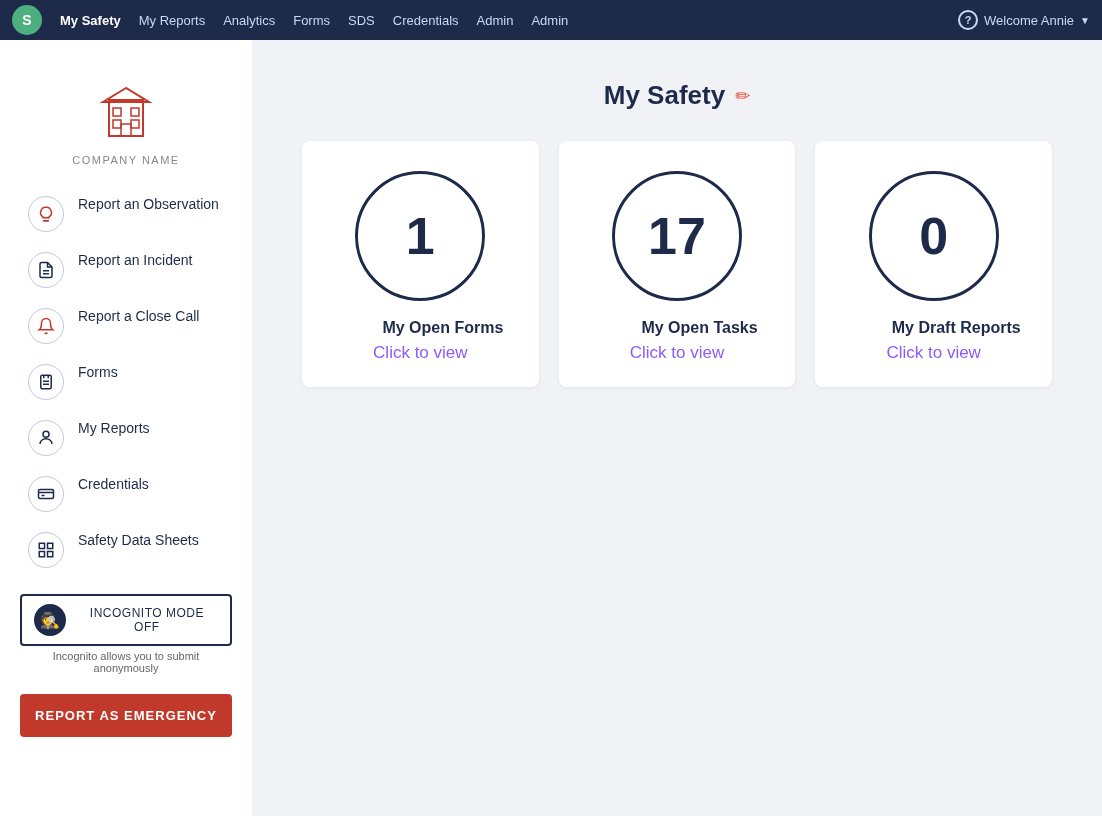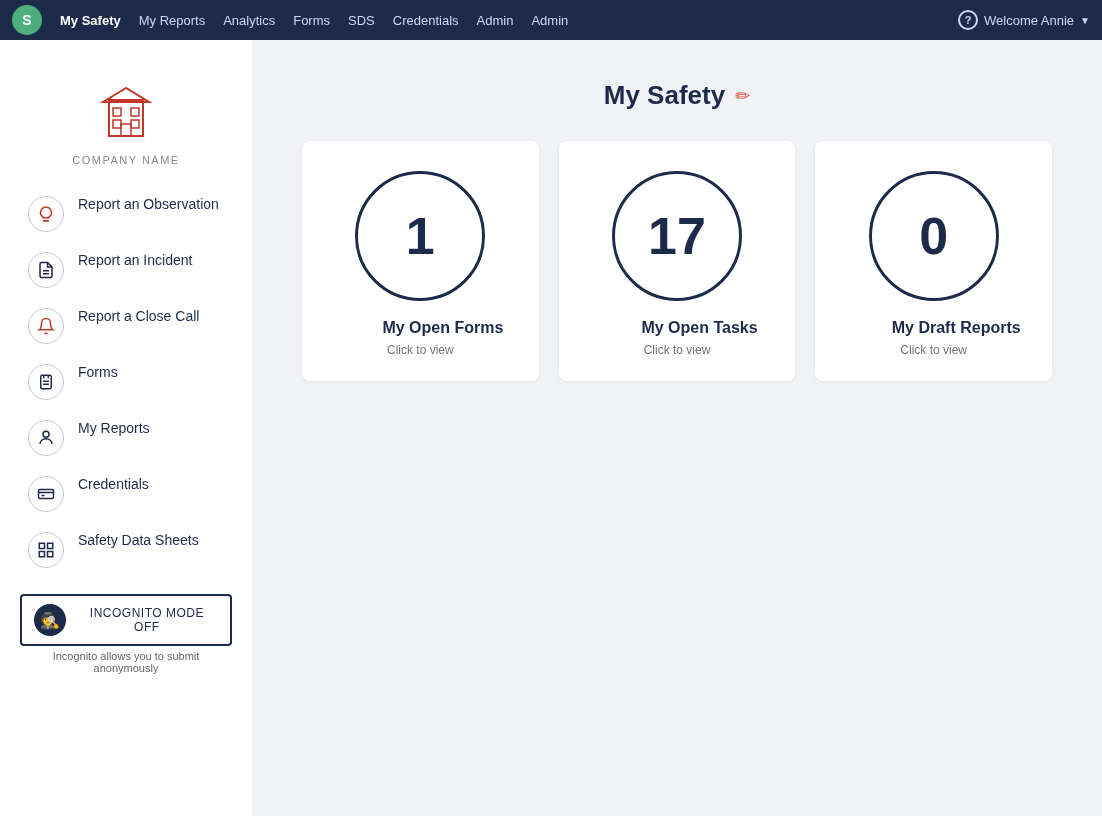--- a/index.html
+++ b/index.html
@@ -158,21 +158,21 @@
     }
     .card-number {
       font-size: 52px; font-weight: bold; color: #1e2a4a;
     }
     .card-label {
       font-size: 16px; font-weight: bold; color: #1e2a4a; margin-bottom: 6px;
       text-align: center;
       padding-left: 45px;
     }
     .card-sublabel {
-      font-size: 12px; color: #737373;
+      font-size: 17px; color: #8b5cf6;
     }
   </style>
 </head>
 <body>
 
 <nav class="topnav">
   <div class="logo-circle">
     <span>S</span>
   </div>
   <a href="#" class="active">My Safety</a>
@@ -295,20 +295,21 @@
       </div>
     </nav>
 
     <div class="incognito-section">
       <button class="incognito-btn">
         <div class="incognito-icon">🕵</div>
         <span class="incognito-label">INCOGNITO MODE OFF</span>
       </button>
       <p class="incognito-desc">Incognito allows you to submit anonymously</p>
     </div>
+    <button class="emergency-btn">REPORT AS EMERGENCY</button>
   </aside>
 
   <main class="main-content">
     <div class="page-title-row">
       <h1 class="page-title">My Safety</h1>
       <span class="edit-icon">✏</span>
     </div>
 
     <div class="cards-row">
 

